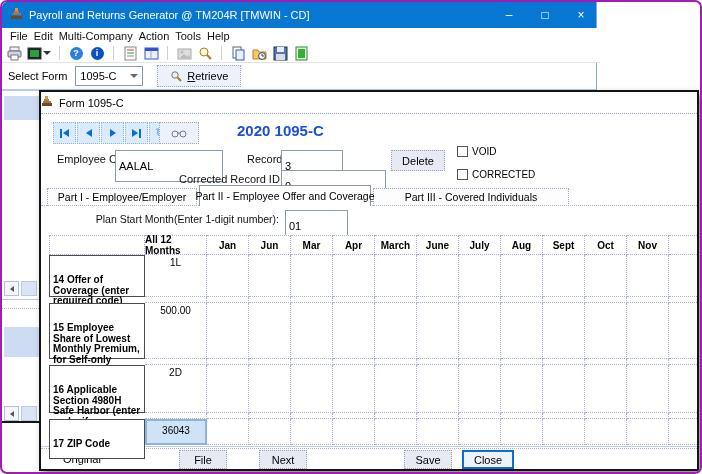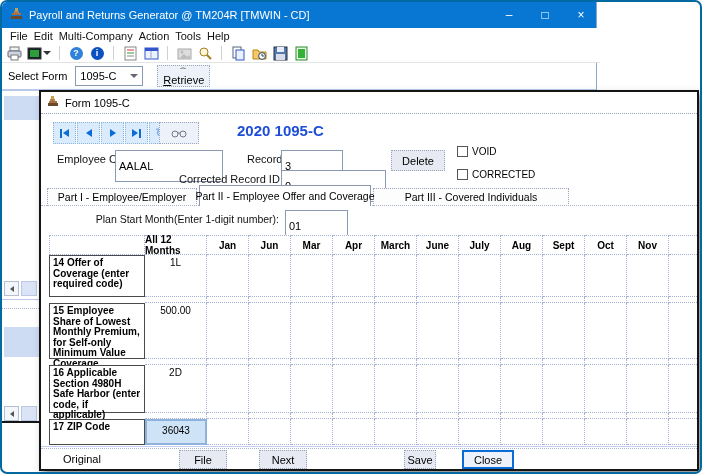--- a/index.html
+++ b/index.html
@@ -1,16 +1,16 @@
 <!DOCTYPE html>
 <html><head>
 <meta charset="utf-8">
 <style>
   html,body{margin:0;padding:0;background:#fff;font-family:"Liberation Sans",sans-serif;}
-  #canvas{position:relative;width:702px;height:474px;box-sizing:border-box;border:2px solid #0369a1;
+  #canvas{position:relative;width:702px;height:474px;box-sizing:border-box;border:2px solid #a21caf;
           border-radius:7px;overflow:hidden;background:#fff;text-decoration:underline;}
   
   #main-window{position:absolute;left:0;top:0;width:595px;height:421px;box-sizing:border-box;
                background:#fff;border-right:1px solid #8aa6d0;border-bottom:2px solid #151515;}
   #titlebar{position:absolute;left:0;top:0;width:100%;height:26px;background:#0877d3;color:#fff;
             display:flex;align-items:center;font-size:11px;}
   #titlebar .ticon{margin:0 6px 0 8px;}
   #titlebar .ttext{flex:0 1 auto;white-space:nowrap;}
   .wctrls{position:absolute;right:8px;top:0;height:26px;display:flex;align-items:center;gap:22px;font-size:12px;color:#fff;}
   .wctrls span{cursor:default;width:14px;text-align:center;}
@@ -21,37 +21,37 @@
   .tsep{width:1px;height:14px;background:#d0d0d0;margin:0 3px;}
   .icn{width:16px;height:16px;display:flex;align-items:center;justify-content:center;}
   .circ{width:13px;height:13px;border-radius:50%;color:#fff;font-size:9px;font-weight:bold;
         display:flex;align-items:center;justify-content:center;}
   .caret{width:0;height:0;border-left:4px solid transparent;border-right:4px solid transparent;border-top:4px solid #333;margin-left:1px;}
   #selectrow{position:absolute;left:0;top:61px;width:100%;height:26px;display:flex;align-items:center;
              font-size:11px;background:#fff;border-bottom:2px solid #b9c9ea;}
   #selectrow .lbl{margin-left:6px;}
   #form-combo{margin-left:8px;width:58px;height:18px;border:1px solid #8a9ab5;background:#fff;
               display:flex;align-items:center;justify-content:space-between;padding:0 4px;font-size:11px;}
-  #retrieve-btn{margin-left:14px;height:20px;padding:0 5px;background:#edf1f9;border:1px dotted #9aa6bd;
-                display:flex;align-items:center;gap:5px;font-size:11px;flex-direction:column;}
+  #retrieve-btn{margin-left:14px;height:20px;padding:0 12px;background:#edf1f9;border:1px dotted #9aa6bd;
+                display:flex;align-items:center;gap:5px;font-size:11px;}
   .uline::first-letter{text-decoration:underline;}
   
   .band{position:absolute;left:2px;width:35px;background:#cddcf3;}
   .hscroll{position:absolute;left:2px;width:35px;height:15px;display:flex;gap:2px;align-items:center;}
   .harrow{width:13px;height:13px;border:1px solid #b5bfd2;background:#f3f6fb;display:flex;align-items:center;justify-content:center;}
   .harrow .tl{width:0;height:0;border-top:3px solid transparent;border-bottom:3px solid transparent;border-right:4px solid #555;}
   .hthumb{width:14px;height:13px;background:#dbe4f6;border:1px solid #bcc9e4;}
   .thinline{position:absolute;left:0;width:37px;height:1px;background:#b9c6e8;}
   .dotline{position:absolute;left:0;width:37px;border-top:1px dotted #aab4cc;}
   
   #form-window{position:absolute;left:37px;top:88px;width:660px;height:381px;box-sizing:border-box;
                background:#fff;border:2px solid #141414;box-shadow:4px 5px 8px rgba(0,0,0,.45);
                overflow:hidden;font-size:11px;}
   #fw-titlebar{position:absolute;left:0;top:0;width:100%;height:21px;display:flex;align-items:center;
-               gap:6px;padding-left:6px;border-bottom:1px dotted #9aa4c0;background:#fff;}
+               gap:6px;border-bottom:1px dotted #9aa4c0;background:#fff;}
   #fw-heading{position:absolute;left:196px;top:30px;font-size:15px;font-weight:bold;color:#1d4ed8;}
   .navgrp{position:absolute;left:12px;top:30px;display:flex;gap:1px;}
   .navbtn{width:21px;height:20px;background:#d9ebfc;border:1px dotted #8fb4da;display:flex;
           align-items:center;justify-content:center;gap:1px;}
   .tl{width:0;height:0;border-top:4px solid transparent;border-bottom:4px solid transparent;border-right:6px solid #0a6cd6;}
   .tr{width:0;height:0;border-top:4px solid transparent;border-bottom:4px solid transparent;border-left:6px solid #0a6cd6;}
   .vbar{width:2px;height:9px;background:#0a6cd6;}
   .refresh{color:#7fb0ea;font-weight:bold;font-size:12px;}
   #view-btn{position:absolute;left:118px;top:30px;width:38px;height:20px;background:#edf1f9;
             border:1px dotted #9aa6bd;display:flex;align-items:center;justify-content:center;}
@@ -68,21 +68,21 @@
   #tabline{position:absolute;left:0;top:113px;width:100%;border-top:1px dotted #aab4cc;z-index:1;}
   
   #grid{position:absolute;left:8px;top:143px;display:grid;z-index:2;background:#fff;
         grid-template-columns:96px 62px repeat(11,42px) 36px;
         grid-template-rows:20px 42px 6px 56px 6px 48px 6px 26px;}
   .gcell{box-sizing:border-box;border-right:1px dotted #a8b2d8;border-bottom:1px dotted #a8b2d8;
          font-size:10px;line-height:11px;display:flex;justify-content:center;align-items:flex-start;padding-top:2px;}
   .ghead{font-weight:bold;border-top:1px dotted #a8b2d8;align-items:center;padding-top:0;}
   .gcorner{border-left:1px dotted #a8b2d8;}
   .glabel{box-sizing:border-box;border:1px solid #4a4a4a;background:#fff;font-size:10px;line-height:10.5px;
-          font-weight:bold;padding:2px 3px;text-align:left;}
+          font-weight:bold;padding:19px 3px;text-align:left;}
   .gsp{box-sizing:border-box;border-right:1px dotted #a8b2d8;border-bottom:1px dotted #a8b2d8;}
   .gsp0{box-sizing:border-box;border:none;}
   .sel{background:#cfe3f7;border:2px solid #8fb2dd;padding-top:4px;}
   
   #footline1{position:absolute;left:0;top:354px;width:100%;height:1px;background:#c3cdf0;}
   #footline2{position:absolute;left:0;top:356px;width:100%;border-top:1px dotted #aab4cc;}
   .fbtn{position:absolute;top:358px;height:19px;box-sizing:border-box;background:#e7eaf3;border:1px dotted #9aa4b8;
         display:flex;align-items:center;justify-content:center;font-size:11px;}
   #close-btn{border:2px solid #0a6cd6;background:#eef2fa;}
   #orig-label{position:absolute;left:22px;top:361px;font-size:11px;}
@@ -418,16 +418,16 @@
         <div class="gcell"></div>
         <div class="gcell"></div>
         <div class="gcell"></div>
       </div>
 
     <div id="footline1"></div>
     <div id="footline2"></div>
     <span id="orig-label">Original</span>
     <div class="fbtn" style="left:138px;width:48px;">File</div>
     <div class="fbtn" style="left:218px;width:48px;">Next</div>
-    <div class="fbtn" style="left:363px;width:32px;">Save</div>
+    <div class="fbtn" style="left:363px;width:48px;">Save</div>
     <div class="fbtn" id="close-btn" style="left:421px;width:52px;">Close</div>
   </div>
 </div>
 
 </body></html>

